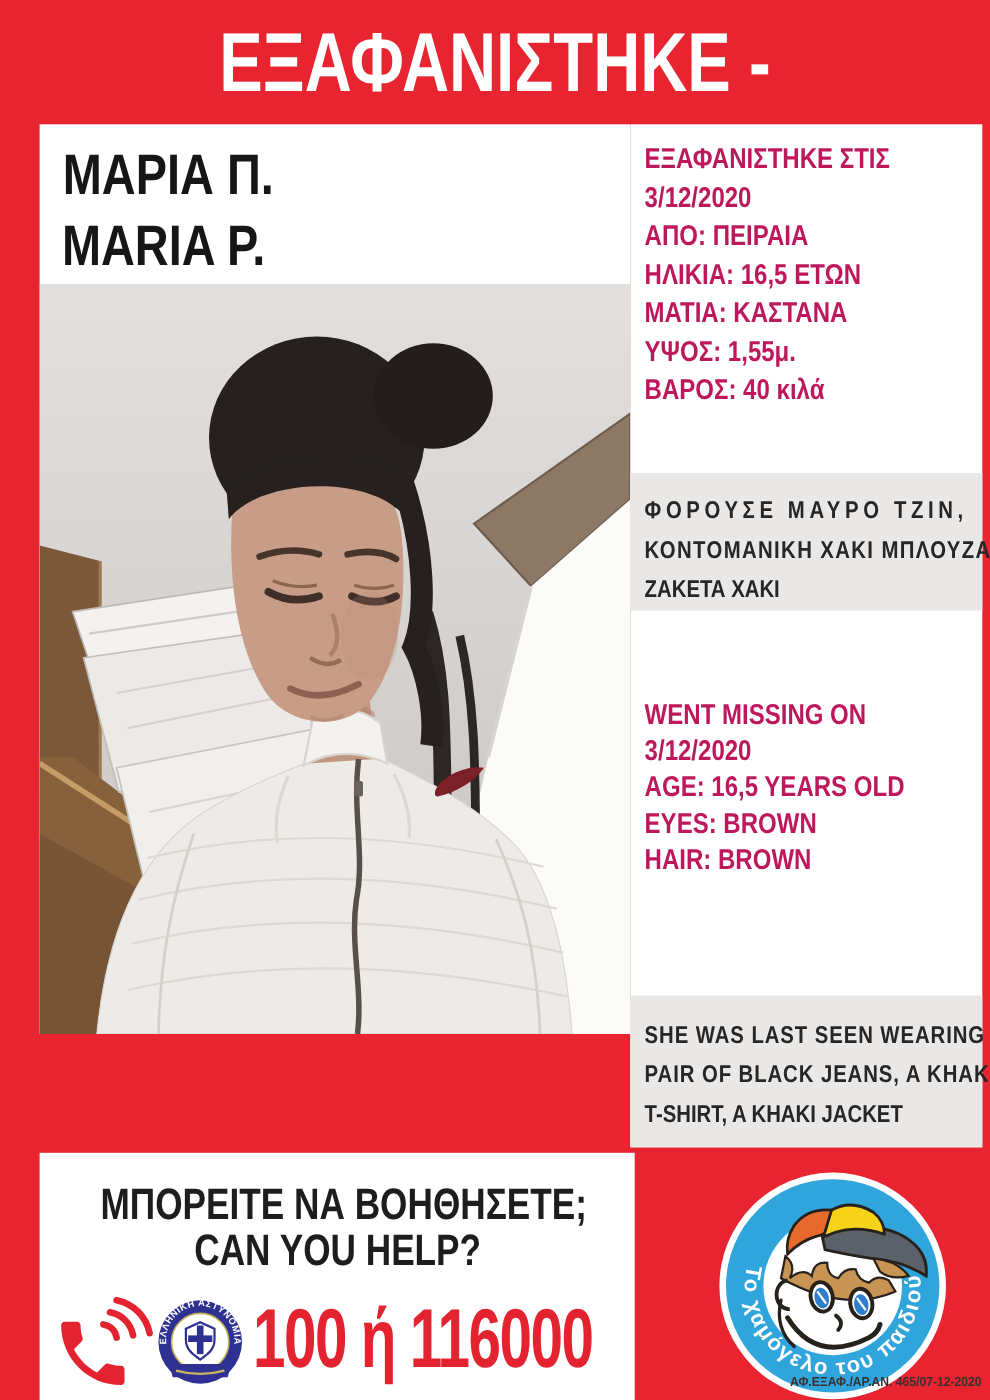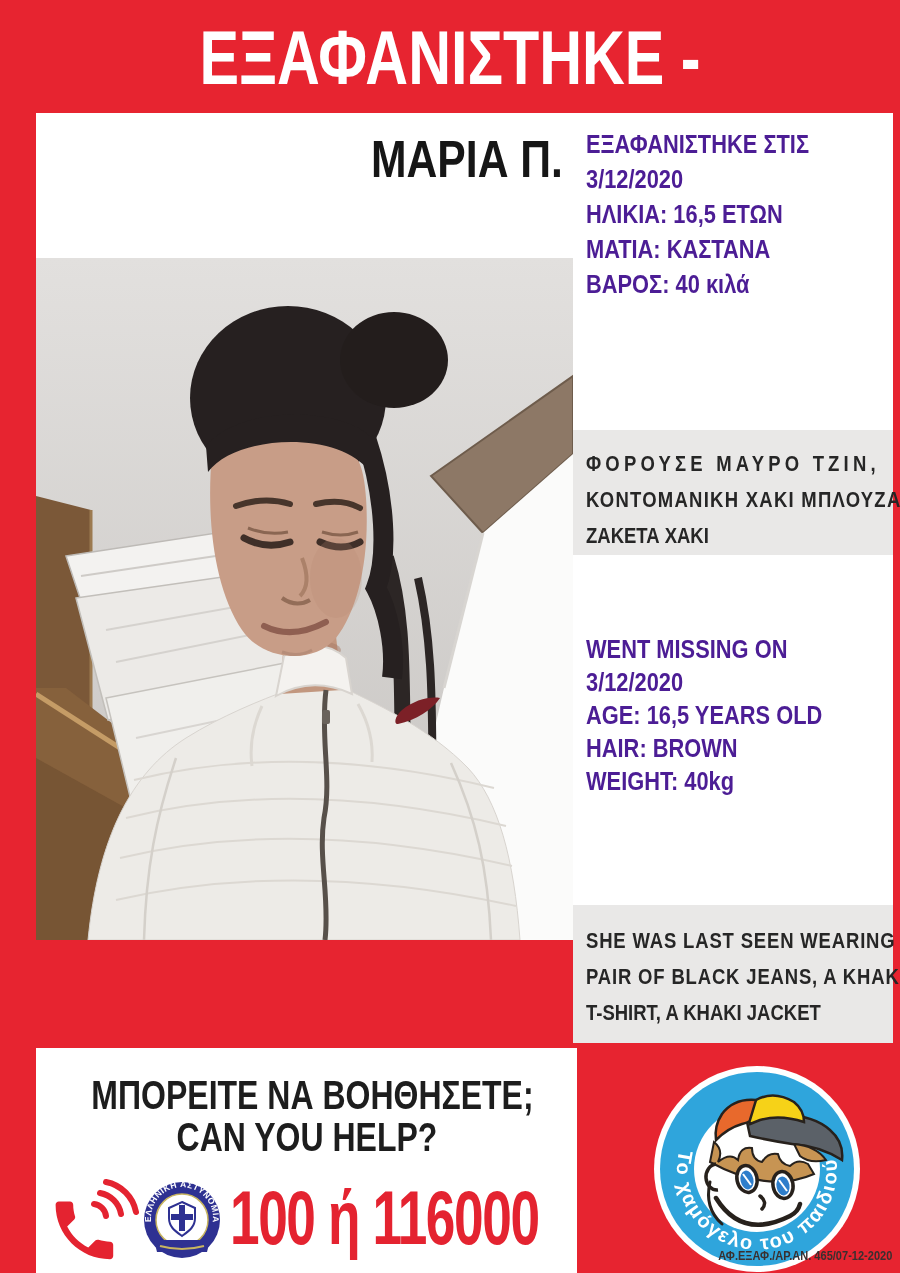--- a/index.html
+++ b/index.html
@@ -11,28 +11,28 @@
   }
   .cx{display:inline-block;transform:scaleX(0.8);white-space:nowrap;}
   .cl{display:inline-block;transform:scaleX(0.84);transform-origin:0 50%;white-space:nowrap;}
 
   
   .title-band{position:absolute;left:0;top:8px;width:900px;height:100px;text-align:center;}
   .title-band .t{font-size:76px;font-weight:bold;color:#ffffff;line-height:100px;transform:scaleX(0.78);}
 
   
   .panel-left{position:absolute;left:36px;top:113px;width:537px;height:827px;background:#ffffff;}
-  .names{position:absolute;left:11px;top:14px;width:537px;text-align:right;color:#161616;}
+  .names{position:absolute;left:0;top:14px;width:537px;text-align:left;color:#161616;}
   .names .n{display:block;font-size:52px;font-weight:bold;line-height:65px;}
   .names .n span{display:inline-block;transform:scaleX(0.82);}
   .photo{position:absolute;left:0;top:145px;width:537px;height:682px;}
 
   
   .panel-right{position:absolute;left:573px;top:113px;width:320px;height:930px;background:#ffffff;}
-  .blk{position:absolute;left:13px;color:#4c1d95;}
+  .blk{position:absolute;left:13px;color:#be185d;}
   .blk .dl{display:block;font-size:26px;font-weight:bold;line-height:35px;}
   .gr-block{top:14px;}
   .en-block{top:520px;text-decoration:underline;}
   .en-block .dl{line-height:33px;}
   .graybox{position:absolute;left:0;width:320px;background:#e9e8e7;color:#262626;}
   .gb1{top:317px;height:125px;}
   .gb2{top:792px;height:138px;}
   .graybox .gl{display:block;font-size:22px;font-weight:bold;line-height:36px;}
   .gb1{padding-top:0;text-decoration:underline;}
   .gb1 .inner{position:absolute;left:13px;top:16px;}
@@ -63,20 +63,21 @@
 
 <div class="poster">
 
   <div class="title-band">
     <div class="t">ΕΞΑΦΑΝΙΣΤΗΚΕ - MISSING</div>
   </div>
 
   <div class="panel-left">
     <div class="names">
       <span class="n"><span>ΜΑΡΙΑ Π.</span></span>
+      <span class="n"><span>MARIA P.</span></span>
     </div>
 
     <svg class="photo" width="537" height="682" viewBox="0 0 537 682">
       <defs>
         <linearGradient id="wallG" x1="0" y1="0" x2="0" y2="1">
           <stop offset="0" stop-color="#e2e0de"></stop>
             <stop offset="1" stop-color="#c6c3c0"></stop>
         </linearGradient>
       </defs>
       <rect x="0" y="0" width="537" height="682" fill="url(#wallG)"></rect>
@@ -138,39 +139,41 @@
       <path d="M290,432 C284,480 296,520 288,560 C282,600 294,640 289,682" stroke="#57504a" stroke-width="5" fill="none"></path>
       <rect x="286" y="452" width="8" height="14" rx="2" fill="#6a635c"></rect>
       <path d="M366,452 C378,442 394,438 404,440 C396,452 380,462 362,466 C358,467 358,459 366,452 Z" fill="#7c2027"></path>
     </svg>
   </div>
 
   <div class="panel-right">
     <div class="blk gr-block">
       <span class="dl"><span class="cl">ΕΞΑΦΑΝΙΣΤΗΚΕ ΣΤΙΣ</span></span>
       <span class="dl"><span class="cl">3/12/2020</span></span>
+      <span class="dl"><span class="cl">ΑΠΟ: ΠΕΙΡΑΙΑ</span></span>
       <span class="dl"><span class="cl">ΗΛΙΚΙΑ: 16,5 ΕΤΩΝ</span></span>
       <span class="dl"><span class="cl">ΜΑΤΙΑ: ΚΑΣΤΑΝΑ</span></span>
+      <span class="dl"><span class="cl">ΥΨΟΣ: 1,55μ.</span></span>
       <span class="dl"><span class="cl">ΒΑΡΟΣ: 40 κιλά</span></span>
     </div>
 
     <div class="graybox gb1">
       <div class="inner">
         <span class="gl ls-wide"><span class="cl">ΦΟΡΟΥΣΕ ΜΑΥΡΟ ΤΖΙΝ,</span></span>
         <span class="gl ls-mid"><span class="cl">ΚΟΝΤΟΜΑΝΙΚΗ ΧΑΚΙ ΜΠΛΟΥΖΑ,</span></span>
         <span class="gl"><span class="cl">ΖΑΚΕΤΑ ΧΑΚΙ</span></span>
       </div>
     </div>
 
     <div class="blk en-block">
       <span class="dl"><span class="cl">WENT MISSING ON</span></span>
       <span class="dl"><span class="cl">3/12/2020</span></span>
       <span class="dl"><span class="cl">AGE: 16,5 YEARS OLD</span></span>
+      <span class="dl"><span class="cl">EYES: BROWN</span></span>
       <span class="dl"><span class="cl">HAIR: BROWN</span></span>
-      <span class="dl"><span class="cl">WEIGHT: 40kg</span></span>
     </div>
 
     <div class="graybox gb2">
       <div class="inner">
         <span class="gl ls-sm"><span class="cl">SHE WAS LAST SEEN WEARING A</span></span>
         <span class="gl ls-sm"><span class="cl">PAIR OF BLACK JEANS, A KHAKI</span></span>
         <span class="gl"><span class="cl">T-SHIRT, A KHAKI JACKET</span></span>
       </div>
     </div>
   </div>

